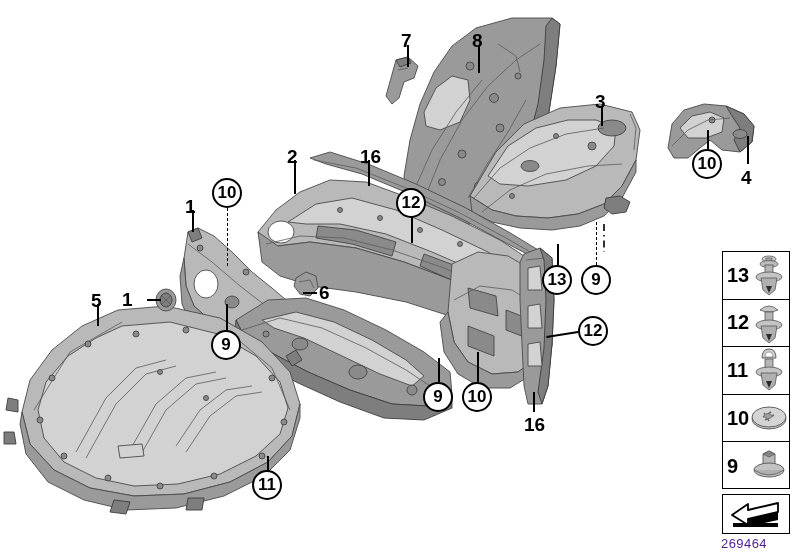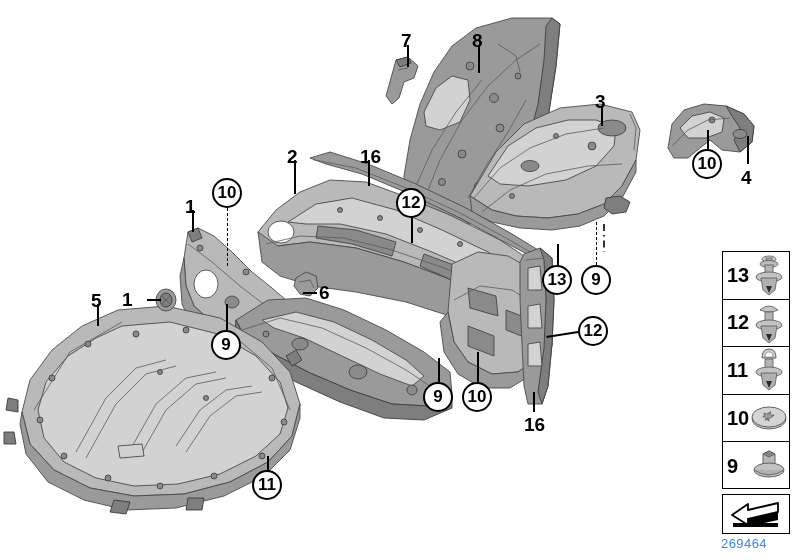--- a/index.html
+++ b/index.html
@@ -27,21 +27,21 @@
   .lrow{position:relative;height:47.6px;border-bottom:1.4px solid #000;
         box-sizing:border-box;display:flex;align-items:center;}
   .lrow:last-child{border-bottom:none;}
   .lnum{font-weight:bold;font-size:20px;margin-left:4px;width:24px;}
   .lart{flex:1;height:100%;position:relative;}
 
   #arrowbox{position:absolute;left:722px;top:494px;width:68px;height:40px;
             border:1.6px solid #000;box-sizing:border-box;background:#fff;
             display:flex;align-items:center;justify-content:center;}
   #docnum{position:absolute;left:710px;top:536px;width:68px;text-align:center;
-          font-size:13px;color:#3b82f6;letter-spacing:.4px;}
+          font-size:13px;color:#4c1d95;letter-spacing:.4px;}
 
   svg{display:block;}
   .pt{fill:#b9b9b9;stroke:#4a4a4a;stroke-width:.9;}
   .pt2{fill:#9a9a9a;stroke:#4a4a4a;stroke-width:.9;}
   .pt3{fill:#7e7e7e;stroke:#3d3d3d;stroke-width:.9;}
   .ptl{fill:#d2d2d2;stroke:#4a4a4a;stroke-width:.9;}
   .hole{fill:#8a8a8a;stroke:#3a3a3a;stroke-width:.8;}
   .hole2{fill:#ffffff;stroke:#4a4a4a;stroke-width:.9;}
   .ln{fill:none;stroke:#5a5a5a;stroke-width:.8;}
 </style>

